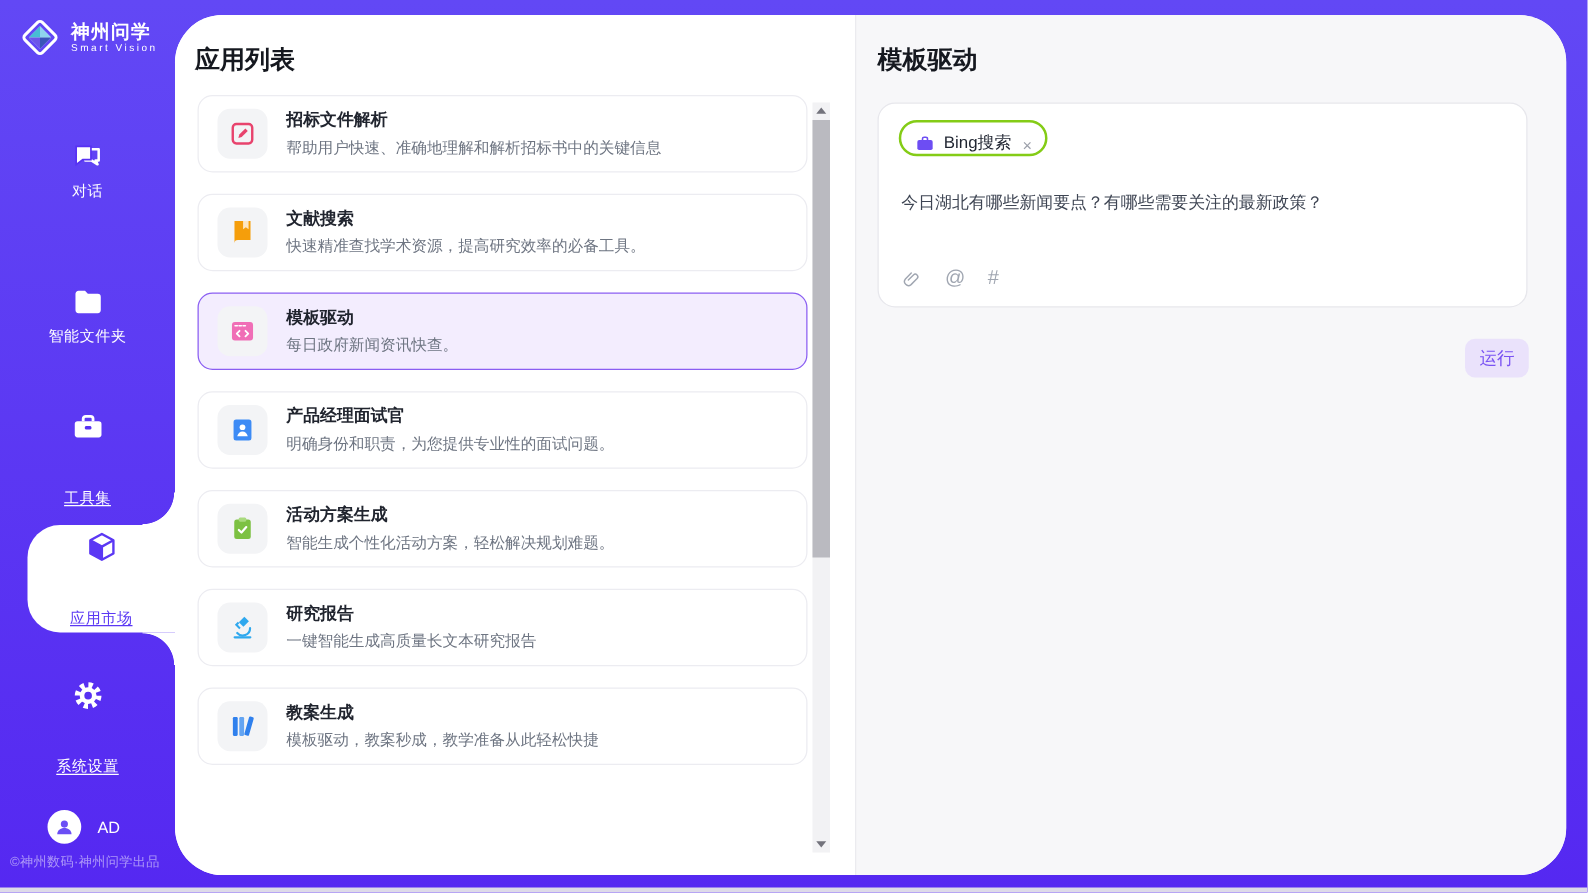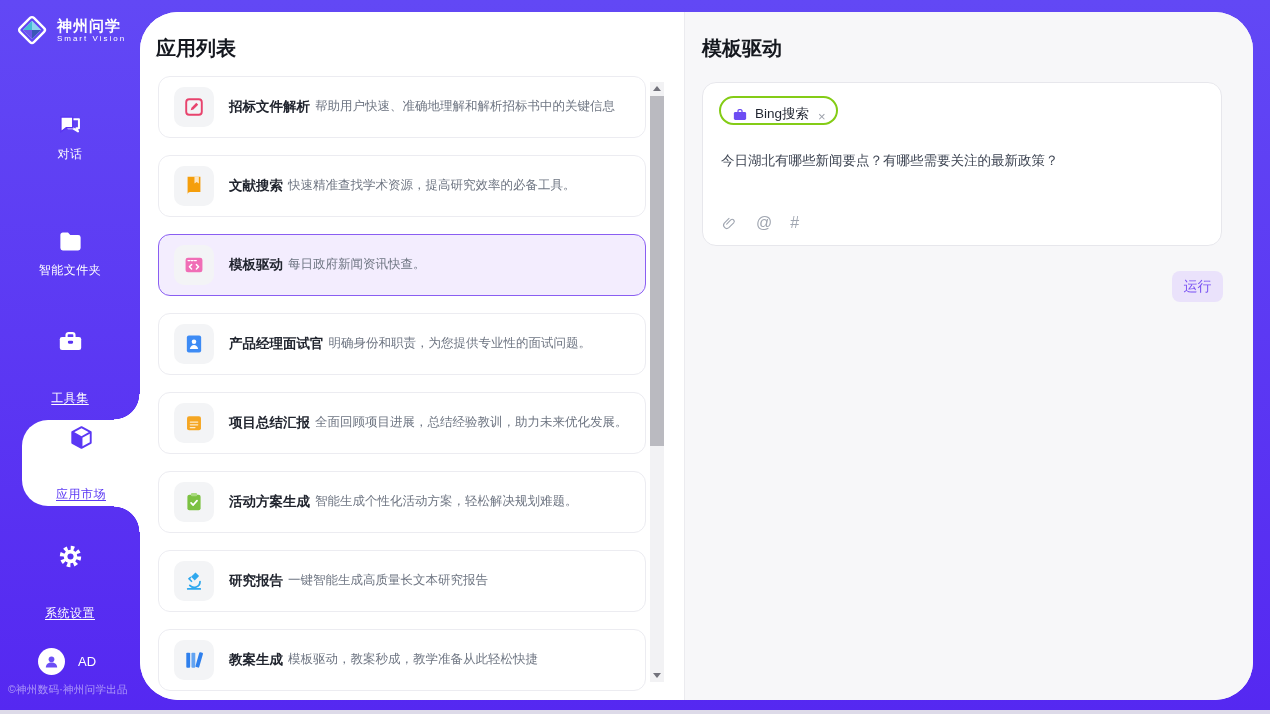--- a/index.html
+++ b/index.html
@@ -46,21 +46,21 @@
   
   .list-pane { width:544px; padding-top:26px; position:relative; background:#fff; }
   .pane-title { font-size:20px; font-weight:700; color:#15181F; padding-left:16px; line-height:20px; }
   .app-list { margin:18px 18px 0 18px; width:488px; }
   .app-card { display:flex; align-items:center; gap:15px; height:62px; padding-left:15px; margin-bottom:17px;
     background:#fff; border:1px solid #ECECF1; border-radius:12px; cursor:pointer; }
   .app-card:first-child { margin-top:8px; }
   .app-card.selected { background:#F3EDFE; border:1.5px solid #8A5EF2; }
   .icon-tile { width:40px; height:40px; border-radius:10px; background:#F3F4F6; display:flex; align-items:center; justify-content:center; flex:0 0 40px; }
   .icon-tile svg { width:22px; height:22px; }
-  .card-text { display:flex; flex-direction:row; gap:5px;justify-content:flex-end; }
+  .card-text { display:flex; flex-direction:column; gap:5px;justify-content:flex-end; }
   .card-title { font-size:13.5px; font-weight:700; color:#20242E; }
   .card-desc { font-size:12.5px; color:#6E7582; }
 
   
   .scrollbar { position:absolute; right:20px; top:70px; width:14px; height:600px; background:#F2F2F4; }
   .sb-btn { position:absolute; left:0; width:14px; height:13px; display:flex; align-items:center; justify-content:center; cursor:pointer; }
   .sb-up { top:0; } .sb-down { bottom:0; }
   .tri-up { width:0; height:0; border-left:4px solid transparent; border-right:4px solid transparent; border-bottom:5px solid #73737C; }
   .tri-down { width:0; height:0; border-left:4px solid transparent; border-right:4px solid transparent; border-top:5px solid #73737C; }
   .sb-thumb { position:absolute; left:0; top:14px; width:14px; height:350px; background:#BABAC0; cursor:pointer; }
@@ -212,32 +212,20 @@
             <circle cx="12" cy="9.6" r="2.5" fill="#fff"></circle>
             <path d="M7.4 17.4c.7-2.8 2.5-4.2 4.6-4.2s3.9 1.4 4.6 4.2z" fill="#fff"></path>
           </svg>
         </div>
         <div class="card-text">
           <span class="card-title">产品经理面试官</span>
           <span class="card-desc">明确身份和职责，为您提供专业性的面试问题。</span>
         </div>
       </div>
 
-      <div class="app-card">
-        <div class="icon-tile">
-          <svg viewBox="0 0 24 24">
-            <rect x="4.4" y="4.6" width="15.2" height="15.4" rx="2.2" fill="#F5A623"></rect>
-            <path d="M8 11h8M8 14h8M8 17h5" stroke="#FDEBCB" stroke-width="1.5" stroke-linecap="round"></path>
-          </svg>
-        </div>
-        <div class="card-text">
-          <span class="card-title">项目总结汇报</span>
-          <span class="card-desc">全面回顾项目进展，总结经验教训，助力未来优化发展。</span>
-        </div>
-      </div>
 
       <div class="app-card">
         <div class="icon-tile">
           <svg viewBox="0 0 24 24">
             <rect x="4.8" y="4" width="14.4" height="17" rx="2.2" fill="#7CC142"></rect>
             <rect x="8.6" y="2.2" width="6.8" height="3.6" rx="1.4" fill="#A9DA7E"></rect>
             <path d="M8.8 13l2.3 2.3 4.2-4.8" stroke="#fff" stroke-width="1.9" fill="none" stroke-linecap="round" stroke-linejoin="round"></path>
           </svg>
         </div>
         <div class="card-text">

